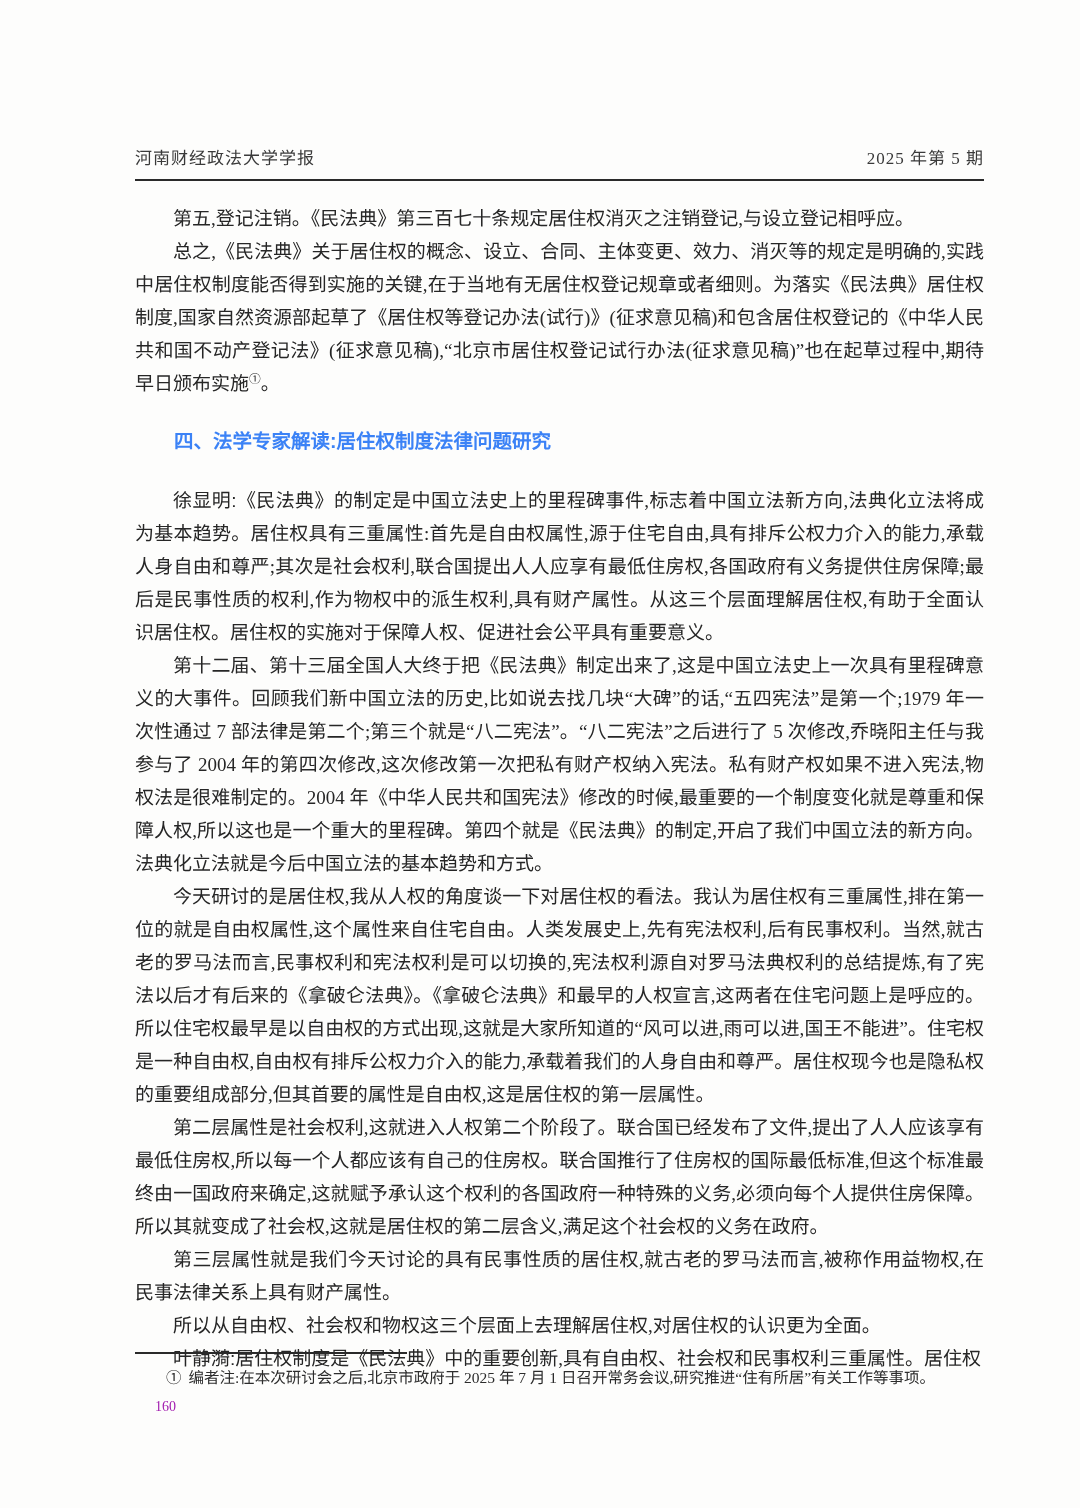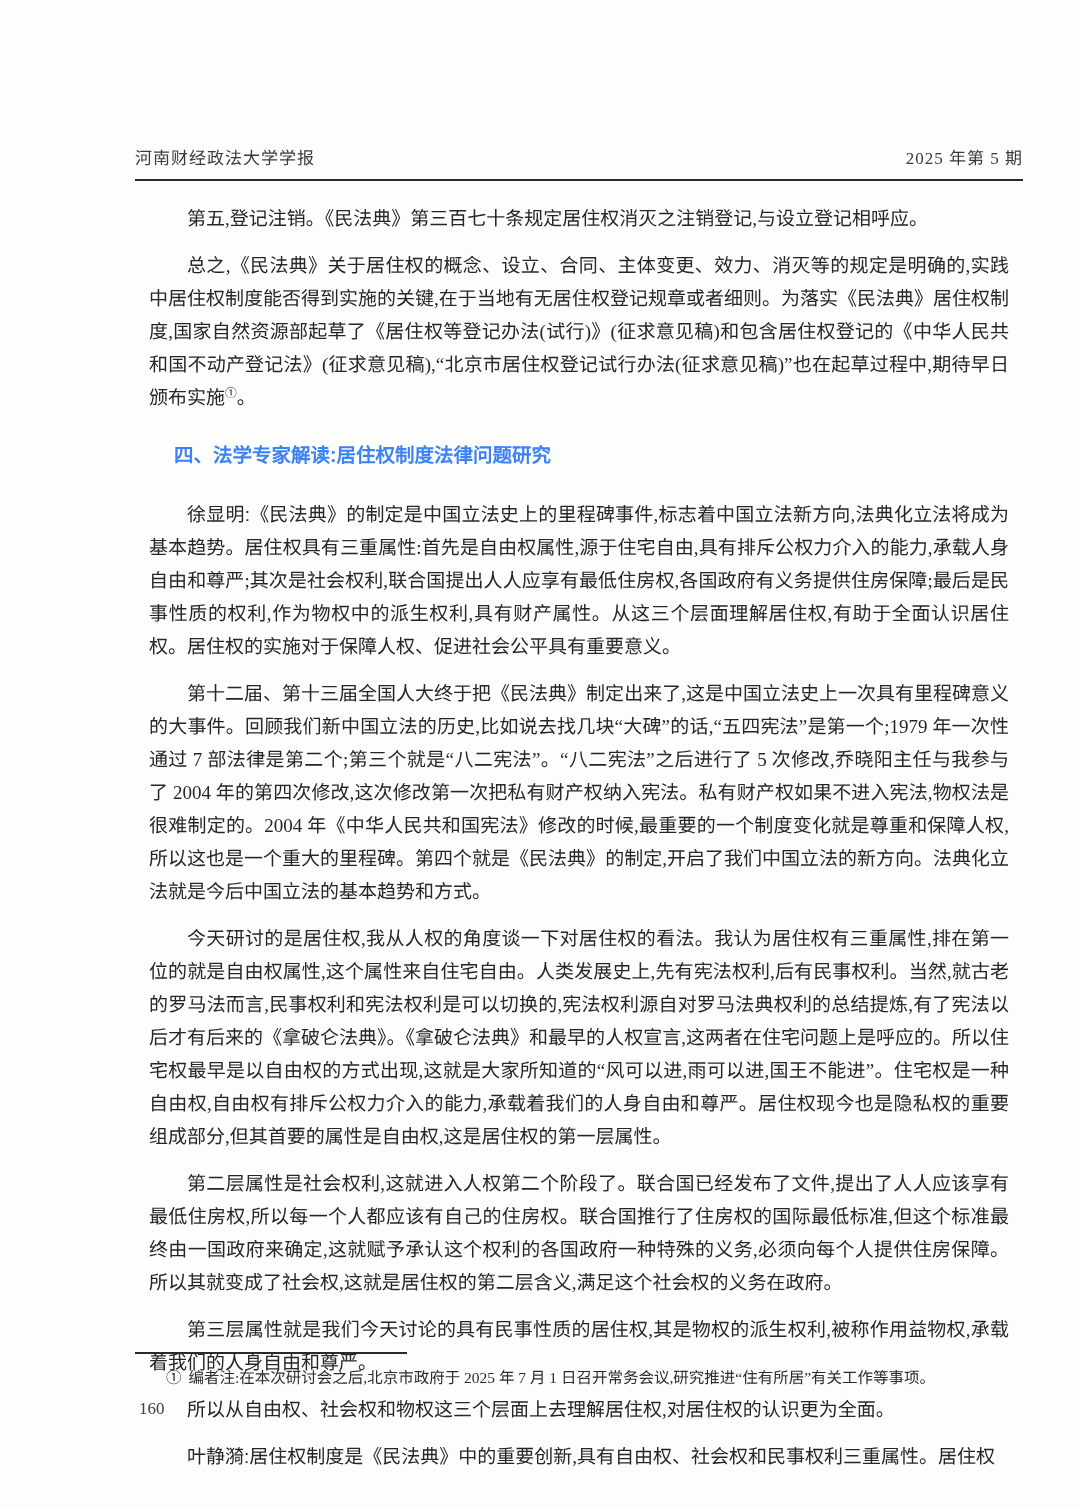--- a/index.html
+++ b/index.html
@@ -3,21 +3,21 @@
 <meta charset="utf-8">
 <style>
   html, body { margin: 0; padding: 0; background: #e9e9e9; }
   .page {
     position: relative;
     width: 1080px;
     height: 1508px;
     margin: 0 auto;
     background: #fdfdfc;
     box-sizing: border-box;
-    padding: 144px 57px 0 135px;
+    padding: 144px 96px 0 135px;
     color: #262626;
     font-family: "Liberation Serif", "DejaVu Serif", serif;
   }
   
   .running-header {
     display: flex;
     justify-content: space-between;
     align-items: baseline;
     font-size: 17px;
     color: #3a3a3a;
@@ -30,21 +30,21 @@
   }
   
   .article-body {
     margin-top: 21px;
     font-size: 19px;
     line-height: 33px;
     text-align: justify;
     text-justify: inter-ideograph;
   }
   .article-body p.body {
-    margin: 14px;
+    margin: 0;
     text-indent: 2em;
   }
   .article-body h2.heading {
     margin: 25px 0 26px 0;
     text-indent: 2em;
     font-family: "Liberation Sans", "DejaVu Sans", sans-serif;
     font-weight: 700;
     font-size: 19.5px;
     color: #3b82f6;
   }
@@ -73,23 +73,23 @@
     margin: 12px 0 0 0;
     font-size: 15.5px;
     line-height: 24px;
     text-indent: 2em;
     color: #2c2c2c;
     text-align: justify;
   }
   .footnote .fn-marker { margin-right: 7px; }
   .page-number {
     margin-top: 9px;
-    margin-left: 4px;
-    font-size: 17px;
-    color: #404040;
+    margin-left: 20px;
+    font-size: 14px;
+    color: #a21caf;
   }
 </style>
 </head>
 <body>
 
 <div class="page">
 
   <header class="running-header">
     <span>河南财经政法大学学报</span>
     <span>2025 年第 5 期</span>
@@ -97,21 +97,21 @@
   <div class="header-rule"></div>
 
   <main class="article-body" id="paragraphs">
       <p class="body">第五,登记注销。《民法典》第三百七十条规定居住权消灭之注销登记,与设立登记相呼应。</p>
       <p class="body">总之,《民法典》关于居住权的概念、设立、合同、主体变更、效力、消灭等的规定是明确的,实践中居住权制度能否得到实施的关键,在于当地有无居住权登记规章或者细则。为落实《民法典》居住权制度,国家自然资源部起草了《居住权等登记办法(试行)》(征求意见稿)和包含居住权登记的《中华人民共和国不动产登记法》(征求意见稿),“北京市居住权登记试行办法(征求意见稿)”也在起草过程中,期待早日颁布实施<sup class="fn-ref">①</sup>。</p>
       <h2 class="heading">四、法学专家解读:居住权制度法律问题研究</h2>
       <p class="body"><b class="speaker">徐显明:</b>《民法典》的制定是中国立法史上的里程碑事件,标志着中国立法新方向,法典化立法将成为基本趋势。居住权具有三重属性:首先是自由权属性,源于住宅自由,具有排斥公权力介入的能力,承载人身自由和尊严;其次是社会权利,联合国提出人人应享有最低住房权,各国政府有义务提供住房保障;最后是民事性质的权利,作为物权中的派生权利,具有财产属性。从这三个层面理解居住权,有助于全面认识居住权。居住权的实施对于保障人权、促进社会公平具有重要意义。</p>
       <p class="body">第十二届、第十三届全国人大终于把《民法典》制定出来了,这是中国立法史上一次具有里程碑意义的大事件。回顾我们新中国立法的历史,比如说去找几块“大碑”的话,“五四宪法”是第一个;1979 年一次性通过 7 部法律是第二个;第三个就是“八二宪法”。“八二宪法”之后进行了 5 次修改,乔晓阳主任与我参与了 2004 年的第四次修改,这次修改第一次把私有财产权纳入宪法。私有财产权如果不进入宪法,物权法是很难制定的。2004 年《中华人民共和国宪法》修改的时候,最重要的一个制度变化就是尊重和保障人权,所以这也是一个重大的里程碑。第四个就是《民法典》的制定,开启了我们中国立法的新方向。法典化立法就是今后中国立法的基本趋势和方式。</p>
       <p class="body">今天研讨的是居住权,我从人权的角度谈一下对居住权的看法。我认为居住权有三重属性,排在第一位的就是自由权属性,这个属性来自住宅自由。人类发展史上,先有宪法权利,后有民事权利。当然,就古老的罗马法而言,民事权利和宪法权利是可以切换的,宪法权利源自对罗马法典权利的总结提炼,有了宪法以后才有后来的《拿破仑法典》。《拿破仑法典》和最早的人权宣言,这两者在住宅问题上是呼应的。所以住宅权最早是以自由权的方式出现,这就是大家所知道的“风可以进,雨可以进,国王不能进”。住宅权是一种自由权,自由权有排斥公权力介入的能力,承载着我们的人身自由和尊严。居住权现今也是隐私权的重要组成部分,但其首要的属性是自由权,这是居住权的第一层属性。</p>
       <p class="body">第二层属性是社会权利,这就进入人权第二个阶段了。联合国已经发布了文件,提出了人人应该享有最低住房权,所以每一个人都应该有自己的住房权。联合国推行了住房权的国际最低标准,但这个标准最终由一国政府来确定,这就赋予承认这个权利的各国政府一种特殊的义务,必须向每个人提供住房保障。所以其就变成了社会权,这就是居住权的第二层含义,满足这个社会权的义务在政府。</p>
-      <p class="body">第三层属性就是我们今天讨论的具有民事性质的居住权,其是物权的派生权利,被称作用益物权,承载着我们的人身自由和尊严。</p>
+      <p class="body">第三层属性就是我们今天讨论的具有民事性质的居住权,就古老的罗马法而言,被称作用益物权,在民事法律关系上具有财产属性。</p>
       <p class="body">所以从自由权、社会权和物权这三个层面上去理解居住权,对居住权的认识更为全面。</p>
       <p class="body"><b class="speaker">叶静漪:</b>居住权制度是《民法典》中的重要创新,具有自由权、社会权和民事权利三重属性。居住权</p>
     </main>
 
   <div class="footnote-area">
     <div class="footnote-rule"></div>
     <p class="footnote">
       <span class="fn-marker">①</span><span>编者注:在本次研讨会之后,北京市政府于 2025 年 7 月 1 日召开常务会议,研究推进“住有所居”有关工作等事项。</span>
     </p>
     <div class="page-number">160</div>

